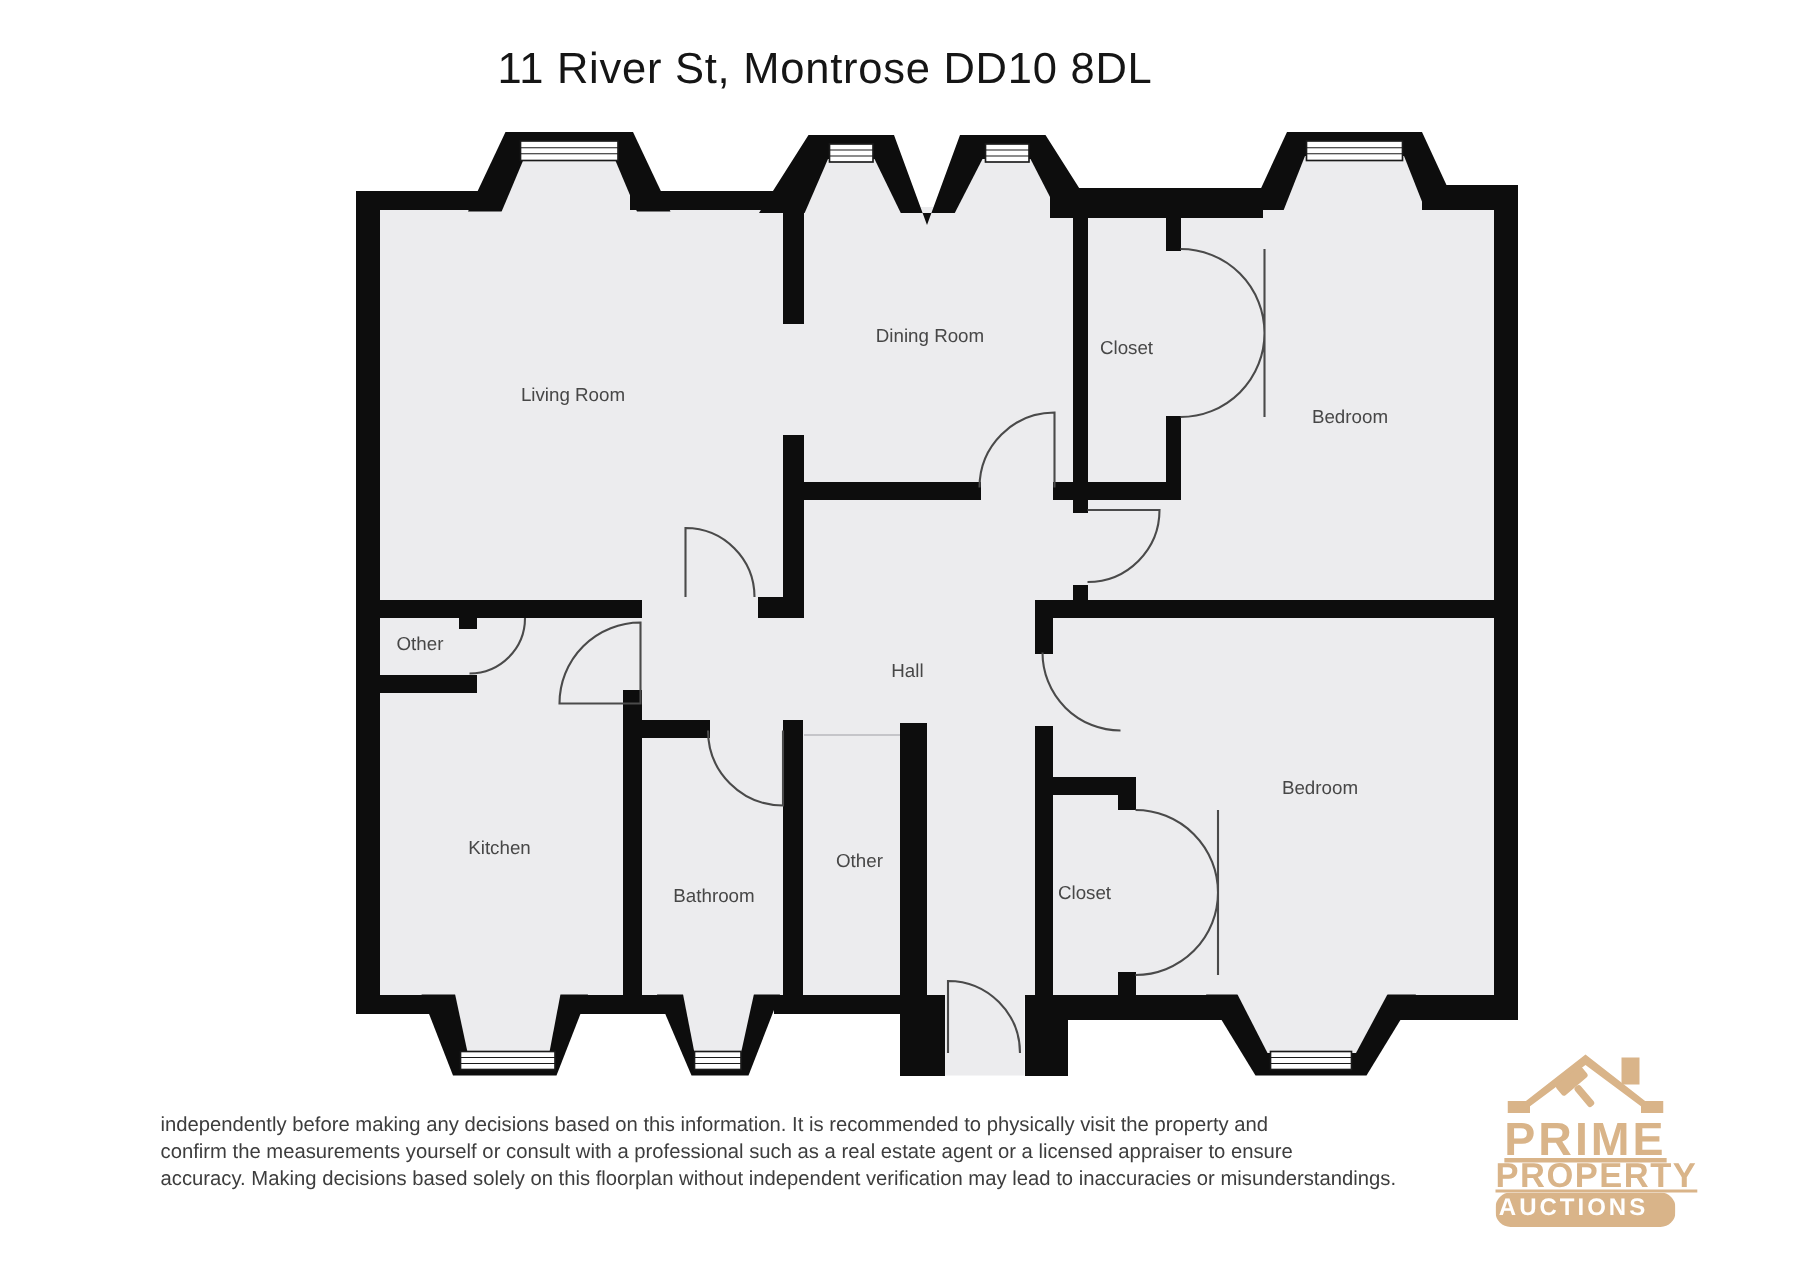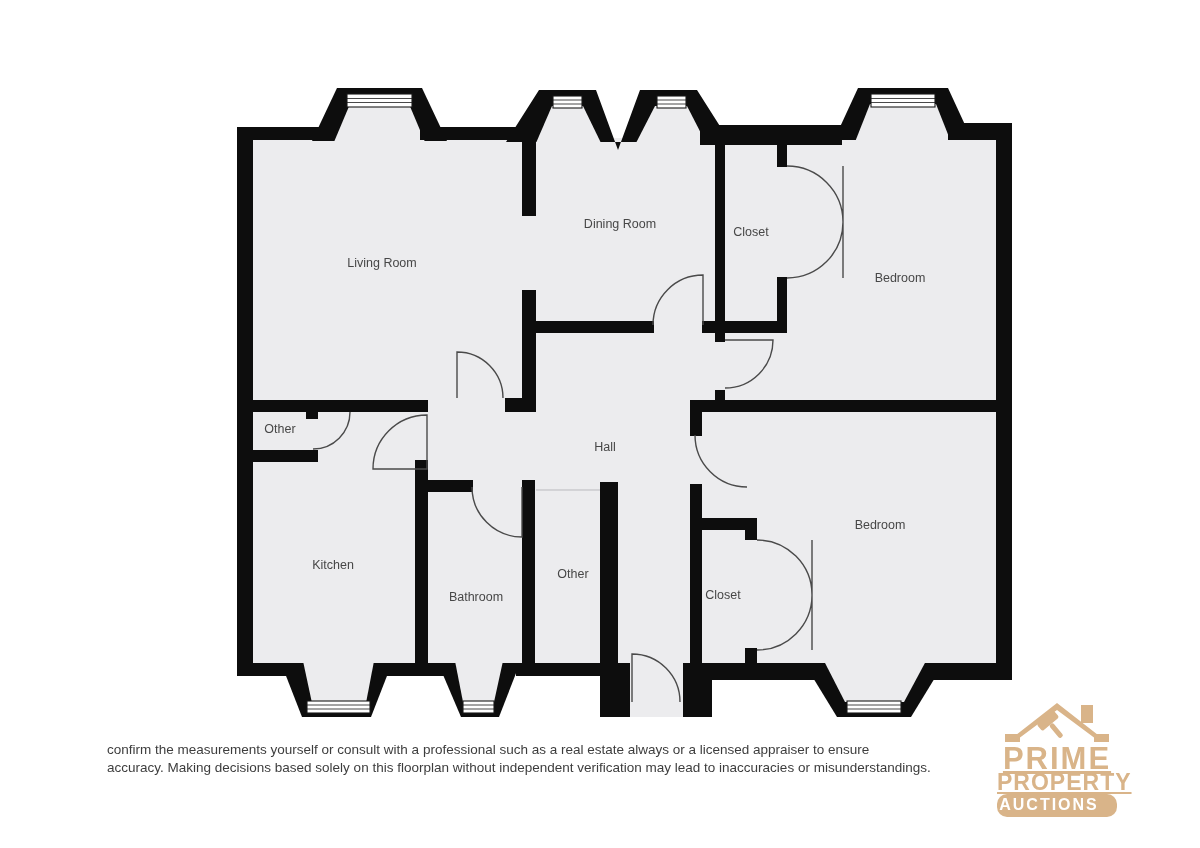--- a/index.html
+++ b/index.html
@@ -22,20 +22,21 @@
   #logo .property{font-size:23px;font-weight:bold;letter-spacing:1px;line-height:20px;margin-top:1px;}
   #logo .auctions{margin-top:2px;background:#d9b489;color:#ffffff;font-size:16px;font-weight:bold;
         letter-spacing:2px;padding:2px 16px 3px 0;
         clip-path:polygon(4% 0,96% 0,100% 22%,100% 78%,96% 100%,4% 100%,0 78%,0 22%);border-radius:10px;}
 </style>
 </head>
 <body>
 
 <div id="page">
 
+  <div id="plan-title">11 River St, Montrose DD10 8DL</div>
 
   <svg id="floorplan-svg" width="1200" height="848" viewBox="0 0 1200 848">
 
     <g>
       <rect class="floor" x="250" y="138" width="748" height="527"></rect>
       <rect class="floor" x="630" y="663" width="53" height="54"></rect>
     </g>
 
     <g>
       <path class="wall" d="M312,141 L337,88 L422,88 L447,141 Z"></path>
@@ -155,21 +156,22 @@
       <text class="room-label" x="605" y="451">Hall</text>
       <text class="room-label" x="333" y="569">Kitchen</text>
       <text class="room-label" x="476" y="601">Bathroom</text>
       <text class="room-label" x="573" y="578">Other</text>
       <text class="room-label" x="723" y="599">Closet</text>
       <text class="room-label" x="880" y="529">Bedroom</text>
     </g>
   </svg>
 
   <div id="disclaimer">
-    <div>confirm the measurements yourself or consult with a professional such as a real estate always or a licensed appraiser to ensure</div>
+    <div>independently before making any decisions based on this information. It is recommended to physically visit the property and</div>
+    <div>confirm the measurements yourself or consult with a professional such as a real estate agent or a licensed appraiser to ensure</div>
     <div>accuracy. Making decisions based solely on this floorplan without independent verification may lead to inaccuracies or misunderstandings.</div>
   </div>
 
   <div id="logo">
     <svg width="104" height="42" viewBox="0 0 104 42">
       <g fill="#d9b489" stroke="none">
         <rect x="0" y="33" width="15" height="8"></rect>
         <rect x="89" y="33" width="15" height="8"></rect>
         <rect x="76" y="4" width="12" height="18"></rect>
         <path d="M2,41 L9,41 L52,9 L95,41 L102,41 L52,2 Z"></path>

